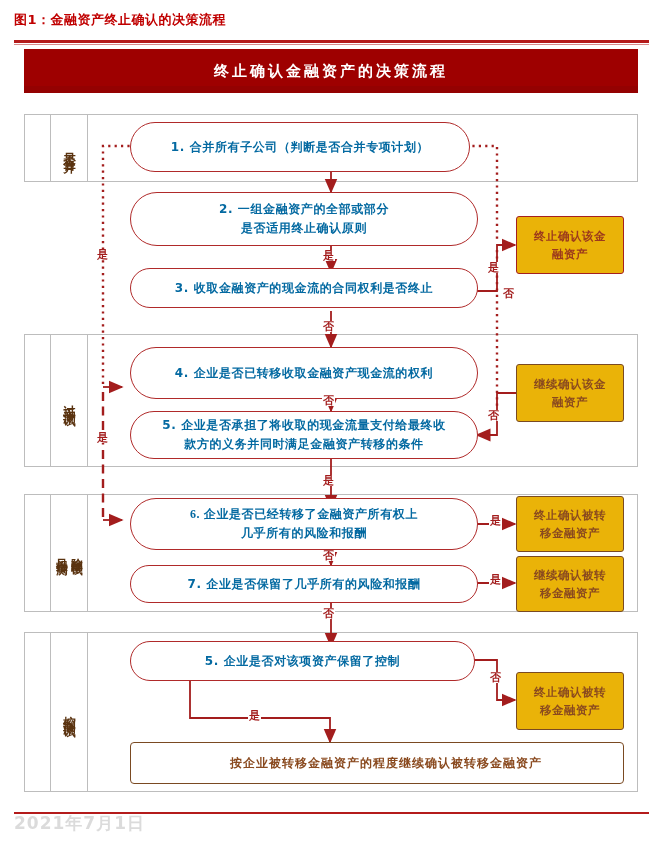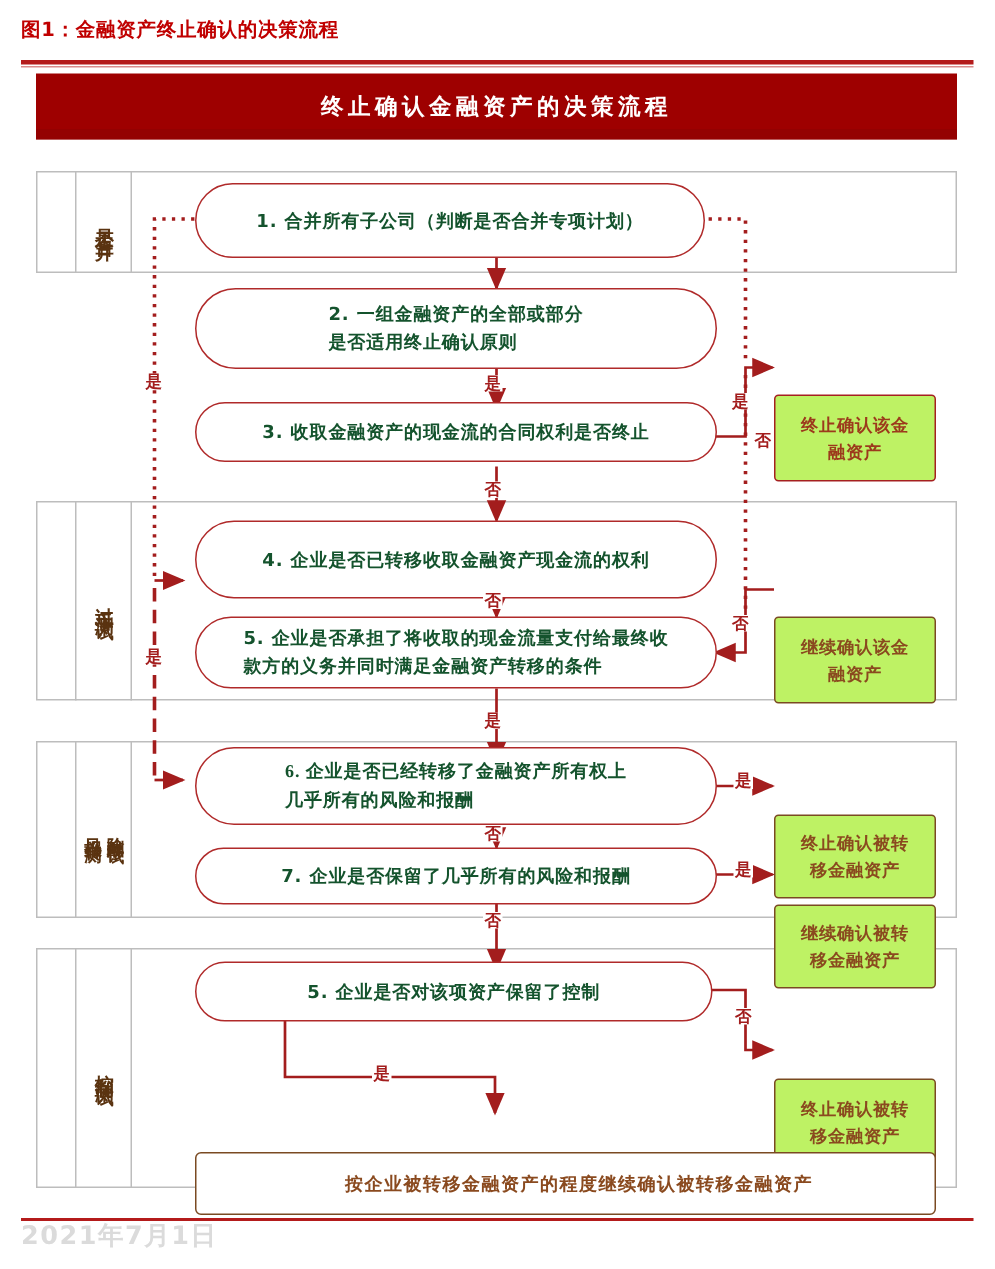--- a/index.html
+++ b/index.html
@@ -45,31 +45,31 @@
   .vlabel2{
     position:absolute;display:flex;align-items:center;justify-content:center;gap:0px;
     color:#5a3310;font-size:11.5px;font-weight:bold;white-space:nowrap;
   }
   .vlabel2 span{writing-mode:vertical-rl;text-orientation:upright;letter-spacing:2px;}
 
   
   .dbox{
     position:absolute;box-sizing:border-box;
     border:1.6px solid #b02a2a;border-radius:28px;background:#ffffff;
-    display:flex;align-items:center;justify-content:center;text-align:left;
-    color:#14532d;font-size:12px;font-weight:bold;line-height:1.55;
+    display:flex;align-items:center;justify-content:center;text-align:center;
+    color:#0369a1;font-size:12px;font-weight:bold;line-height:1.55;
     padding:0 14px;letter-spacing:.6px;
   }
   
   .rbox{
     position:absolute;box-sizing:border-box;
-    border:1.6px solid #7a4a22;border-radius:3px;background:#bef264;
+    border:1.6px solid #7a4a22;border-radius:3px;background:#eab308;
     display:flex;align-items:center;justify-content:center;text-align:center;
     color:#8a4a1f;font-size:11.5px;font-weight:bold;line-height:1.6;
-    padding:0 8px;letter-spacing:.5px;margin-top:47px;
+    padding:0 8px;letter-spacing:.5px;
   }
   .rbox.red{border-color:#a52020;color:#9c3a1c;}
   .finalbox{
     position:absolute;box-sizing:border-box;
     border:1.8px solid #7a4a22;border-radius:4px;background:#ffffff;
     display:flex;align-items:center;justify-content:center;text-align:center;
     color:#8a4a1f;font-size:12px;font-weight:bold;letter-spacing:1px;
   }
 
   
@@ -197,21 +197,21 @@
 融资产</div>
   <div class="rbox" style="left:516px;top:364px;width:108px;height:58px;white-space:pre-line;">继续确认该金
 融资产</div>
   <div class="rbox" style="left:516px;top:496px;width:108px;height:56px;white-space:pre-line;">终止确认被转
 移金融资产</div>
   <div class="rbox" style="left:516px;top:556px;width:108px;height:56px;white-space:pre-line;">继续确认被转
 移金融资产</div>
   <div class="rbox" style="left:516px;top:672px;width:108px;height:58px;white-space:pre-line;">终止确认被转
 移金融资产</div>
 
-  <div class="finalbox" style="left:130px;top:768px;width:494px;height:42px;padding-left:18px;">按企业被转移金融资产的程度继续确认被转移金融资产</div>
+  <div class="finalbox" style="left:130px;top:742px;width:494px;height:42px;padding-left:18px;">按企业被转移金融资产的程度继续确认被转移金融资产</div>
 
   <div class="elabel" style="left:96px;top:249px;">是</div>
   <div class="elabel" style="left:96px;top:432px;">是</div>
 
   <div class="elabel" style="left:322px;top:250px;">是</div>
   <div class="elabel" style="left:322px;top:321px;">否</div>
   <div class="elabel" style="left:322px;top:395px;">否</div>
   <div class="elabel" style="left:322px;top:475px;">是</div>
   <div class="elabel" style="left:322px;top:550px;">否</div>
   <div class="elabel" style="left:322px;top:608px;">否</div>

